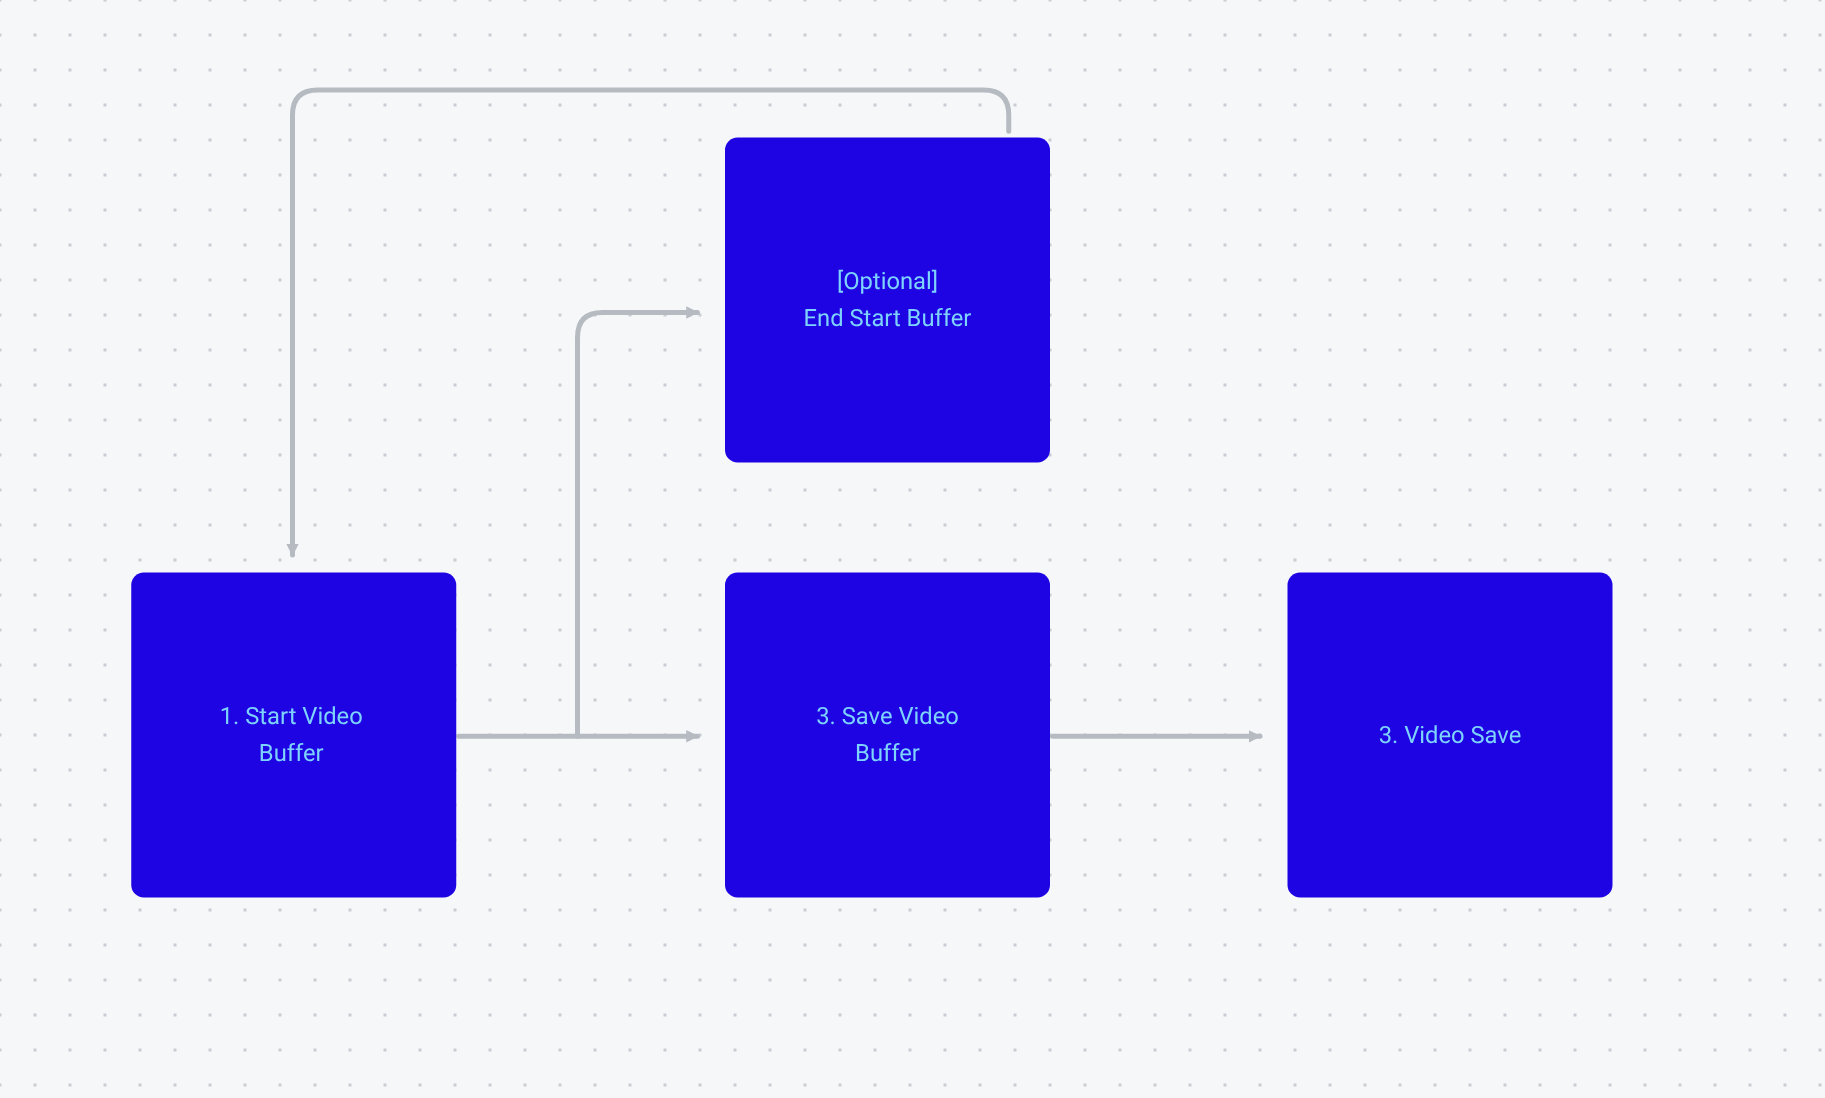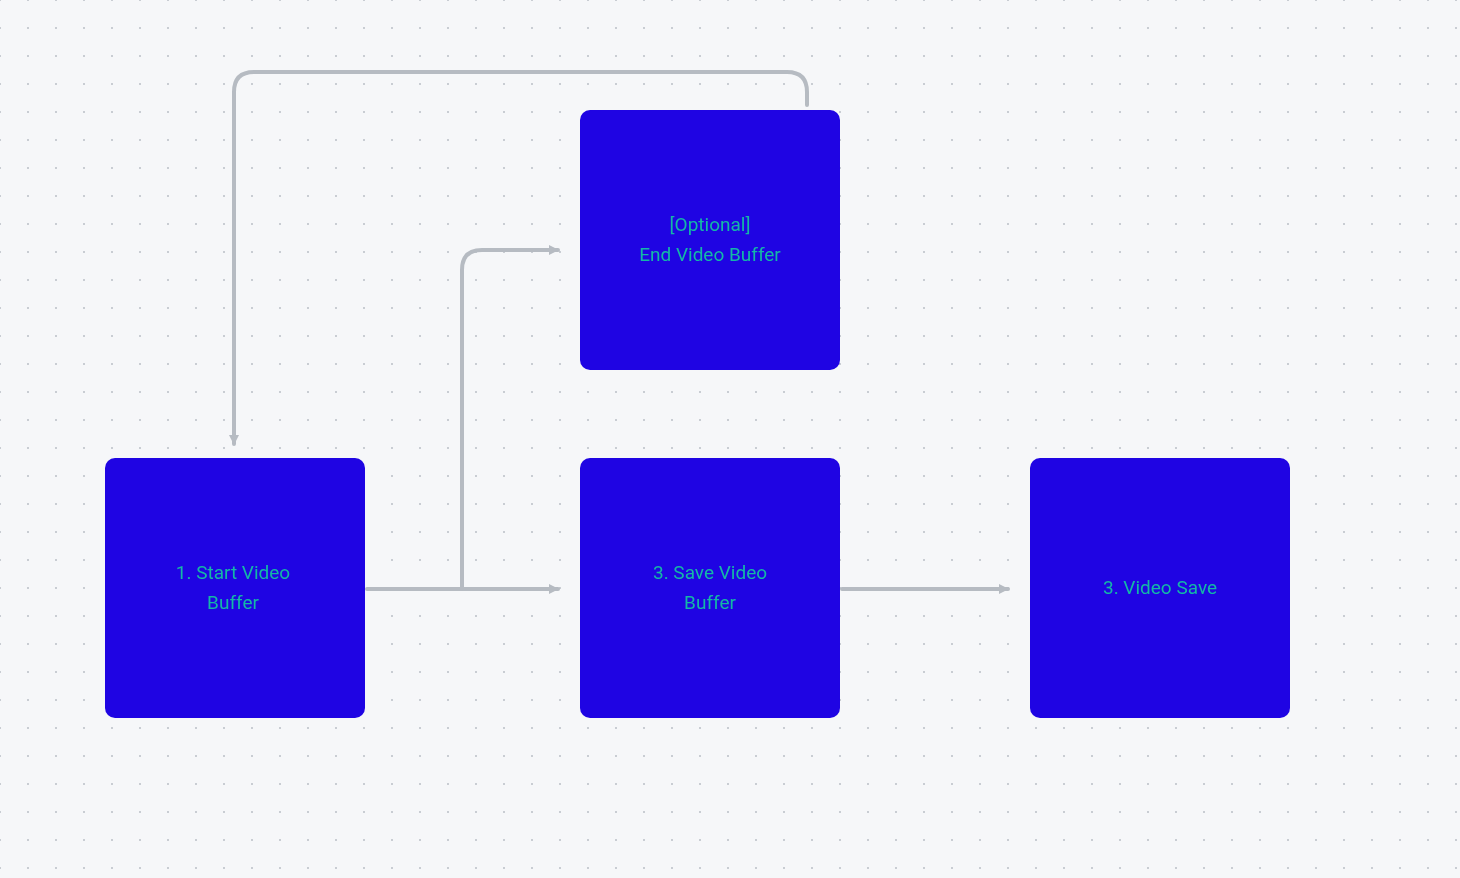--- a/index.html
+++ b/index.html
@@ -19,21 +19,21 @@
     background-size: 28px 28px;
     background-position: 14px 14px;
     overflow: hidden;
   }
   .node {
     position: absolute;
     width: 260px;
     height: 260px;
     background: #1f04e3;
     border-radius: 10px;
-    color: #14b8a6;
+    color: #7dd3fc;
     display: flex;
     align-items: center;
     justify-content: center;
     text-align: center;
     font-size: 19px;
     line-height: 1.6;
     font-weight: 400;
     box-sizing: border-box;
     padding: 20px;
   }
@@ -70,21 +70,21 @@
   <div class="node" style="left:105px; top:458px;padding-left:16px;">
     <div>
       <span>1. Start Video</span><br>
       <span>Buffer</span>
     </div>
   </div>
 
   <div class="node" style="left:580px; top:110px;">
     <div>
       <span>[Optional]</span><br>
-      <span>End Video Buffer</span>
+      <span>End Start Buffer</span>
     </div>
   </div>
 
   <div class="node" style="left:580px; top:458px;">
     <div>
       <span>3. Save Video</span><br>
       <span>Buffer</span>
     </div>
   </div>
 

